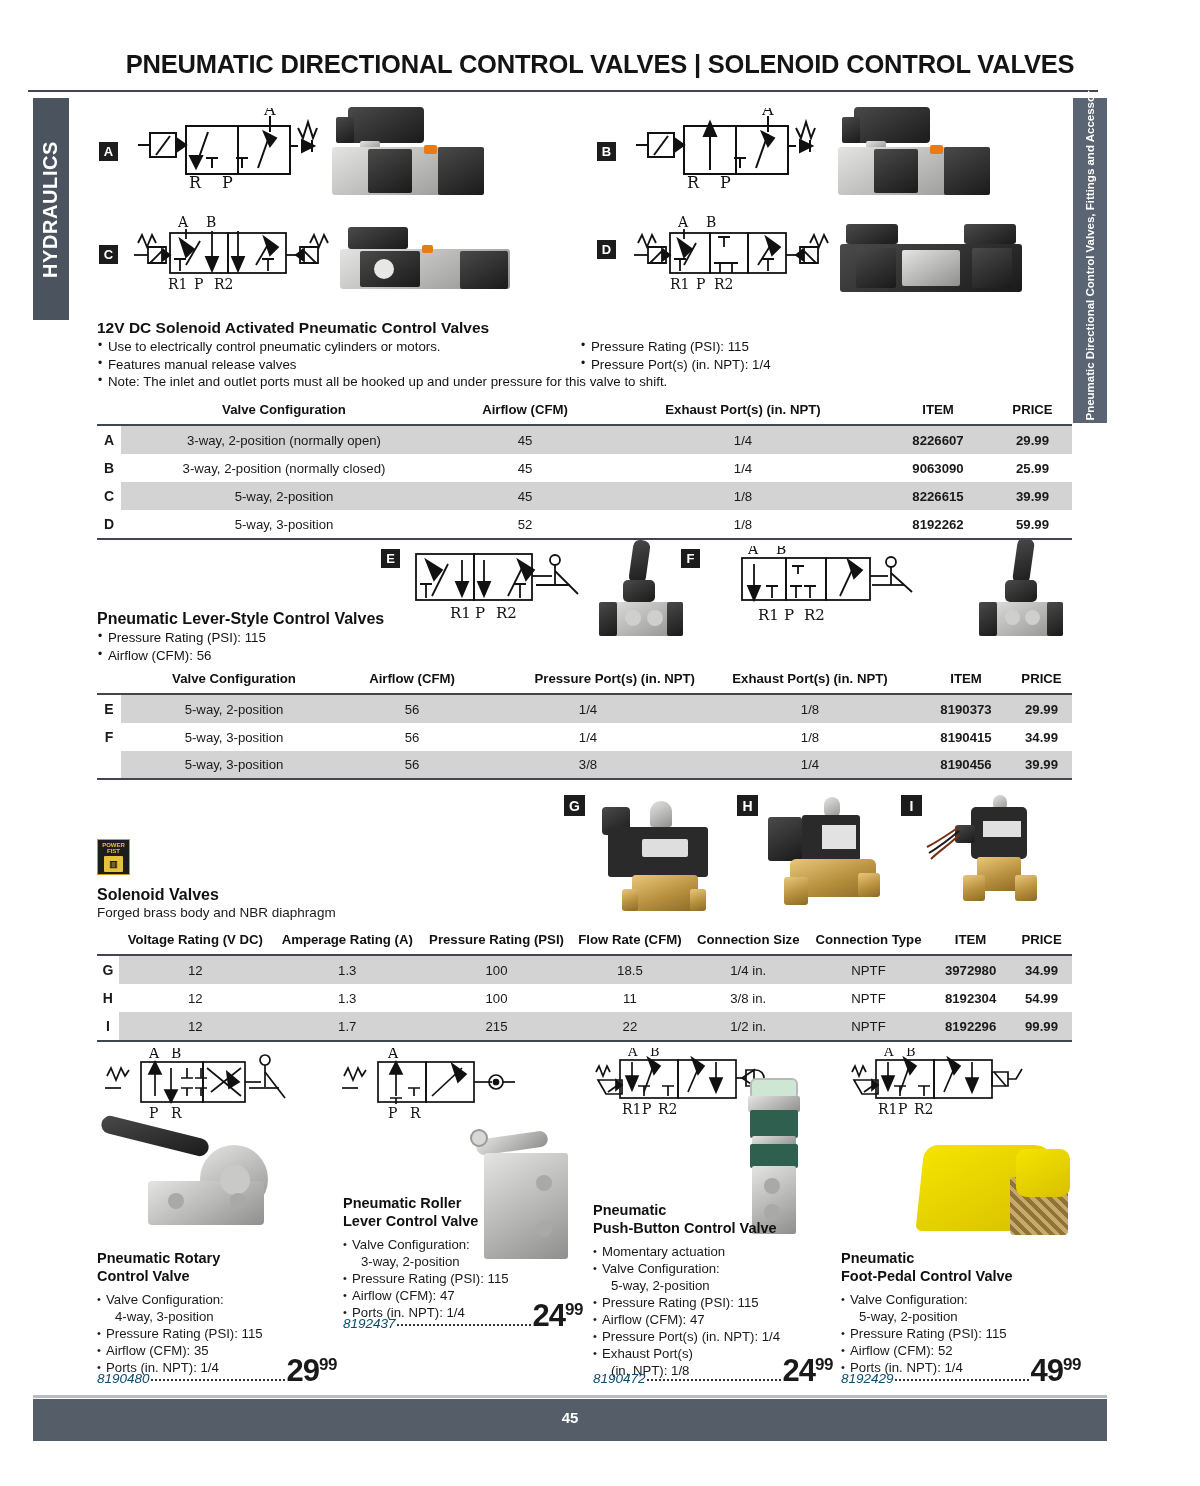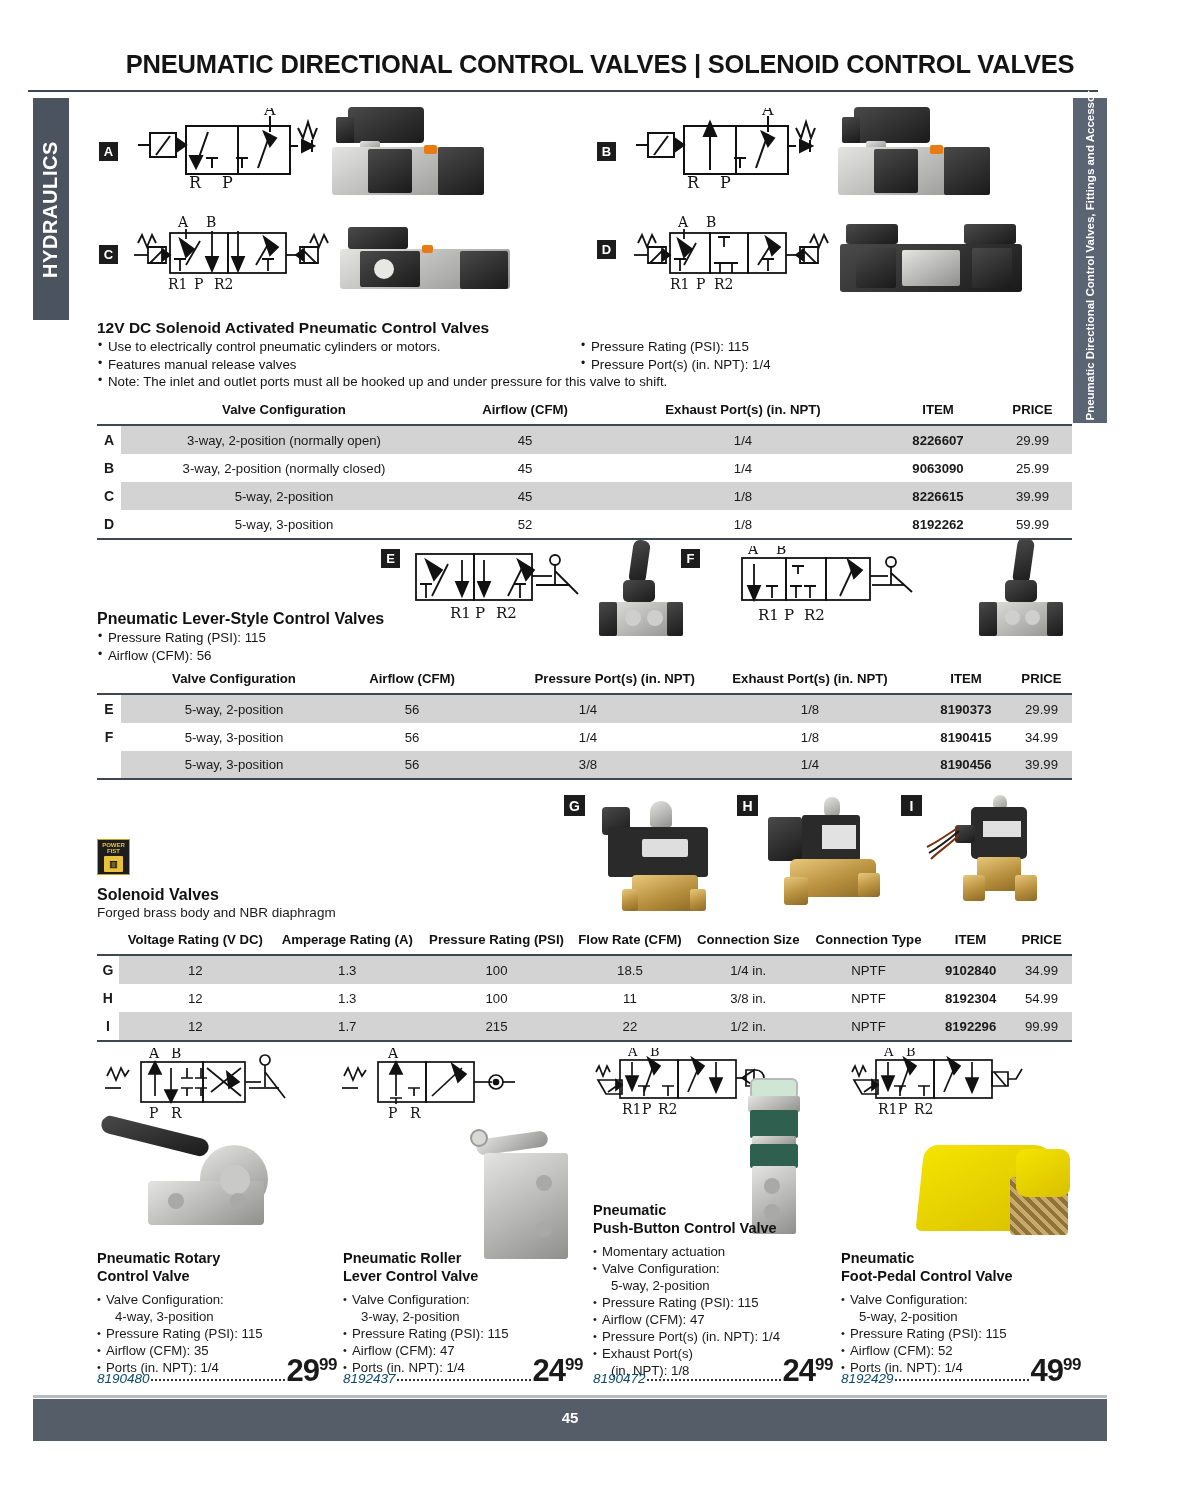--- a/index.html
+++ b/index.html
@@ -76,21 +76,21 @@
   table.spec td {
     text-align: center; padding: 6px 4px; color: #1a1a1a;
     font-size: 13.2px;
   }
   table.spec tr.alt td { background: #d3d3d3; }
   table.spec tr.alt td.lead { background: transparent; }
   table.spec td.lead {
     font-weight: bold; font-size: 14px; width: 22px; text-align: center;
   }
   table.spec td.item { font-weight: bold; }
-  table.spec td.price { font-weight: normal; }
+  table.spec td.price { font-weight: bold; }
   table.spec tr.last td { border-bottom: 2.5px solid #3f4751; }
 
   
   .card { position: absolute; }
   .card .ctitle {
     font-size: 14.5px; font-weight: bold; line-height: 17.5px; color: #111;
   }
   .card .clist {
     font-size: 13.2px; line-height: 17px; margin-top: 6px;
   }
@@ -563,21 +563,21 @@
     </thead>
     <tbody>
       <tr class="alt">
         <td class="lead">G</td>
         <td>12</td>
         <td>1.3</td>
         <td>100</td>
         <td>18.5</td>
         <td>1/4 in.</td>
         <td>NPTF</td>
-        <td class="item">9102840</td>
+        <td class="item">3972980</td>
         <td class="price">34.99</td>
       </tr>
       <tr>
         <td class="lead">H</td>
         <td>12</td>
         <td>1.3</td>
         <td>100</td>
         <td>11</td>
         <td>3/8 in.</td>
         <td>NPTF</td>
@@ -676,21 +676,21 @@
     <text x="74" y="70" font-size="14" font-family="DejaVu Serif, serif" fill="#111">R</text>
   </svg>
   <div class="photo" style="left:470px; top:1125px; width:110px; height:145px;">
     <div class="steel" style="left:6px; top:10px; width:72px; height:16px; border-radius:8px; transform:rotate(-8deg);"></div>
     <div style="position:absolute; left:0px; top:4px; width:18px; height:18px; background:#d8d8d6; border-radius:50%; border:2px solid #9a9a98;"></div>
     <div class="steel" style="left:14px; top:28px; width:84px; height:106px; border-radius:3px;"></div>
     <div style="position:absolute; left:66px; top:50px; width:16px; height:16px; background:#a9a9a7; border-radius:50%;"></div>
     <div style="position:absolute; left:66px; top:96px; width:16px; height:16px; background:#a9a9a7; border-radius:50%;"></div>
   </div>
 
-  <div class="card" style="left:343px; top:1250px; width:240px; height:136px;">
+  <div class="card" style="left:343px; top:1195px; width:240px; height:136px;">
     <div class="ctitle">
       <div>Pneumatic Roller</div>
       <div>Lever Control Valve</div>
     </div>
     <div class="clist">
       <div>Valve Configuration:</div>
       <div class="sub">3-way, 2-position</div>
       <div>Pressure Rating (PSI): 115</div>
       <div>Airflow (CFM): 47</div>
       <div>Ports (in. NPT): 1/4</div>

